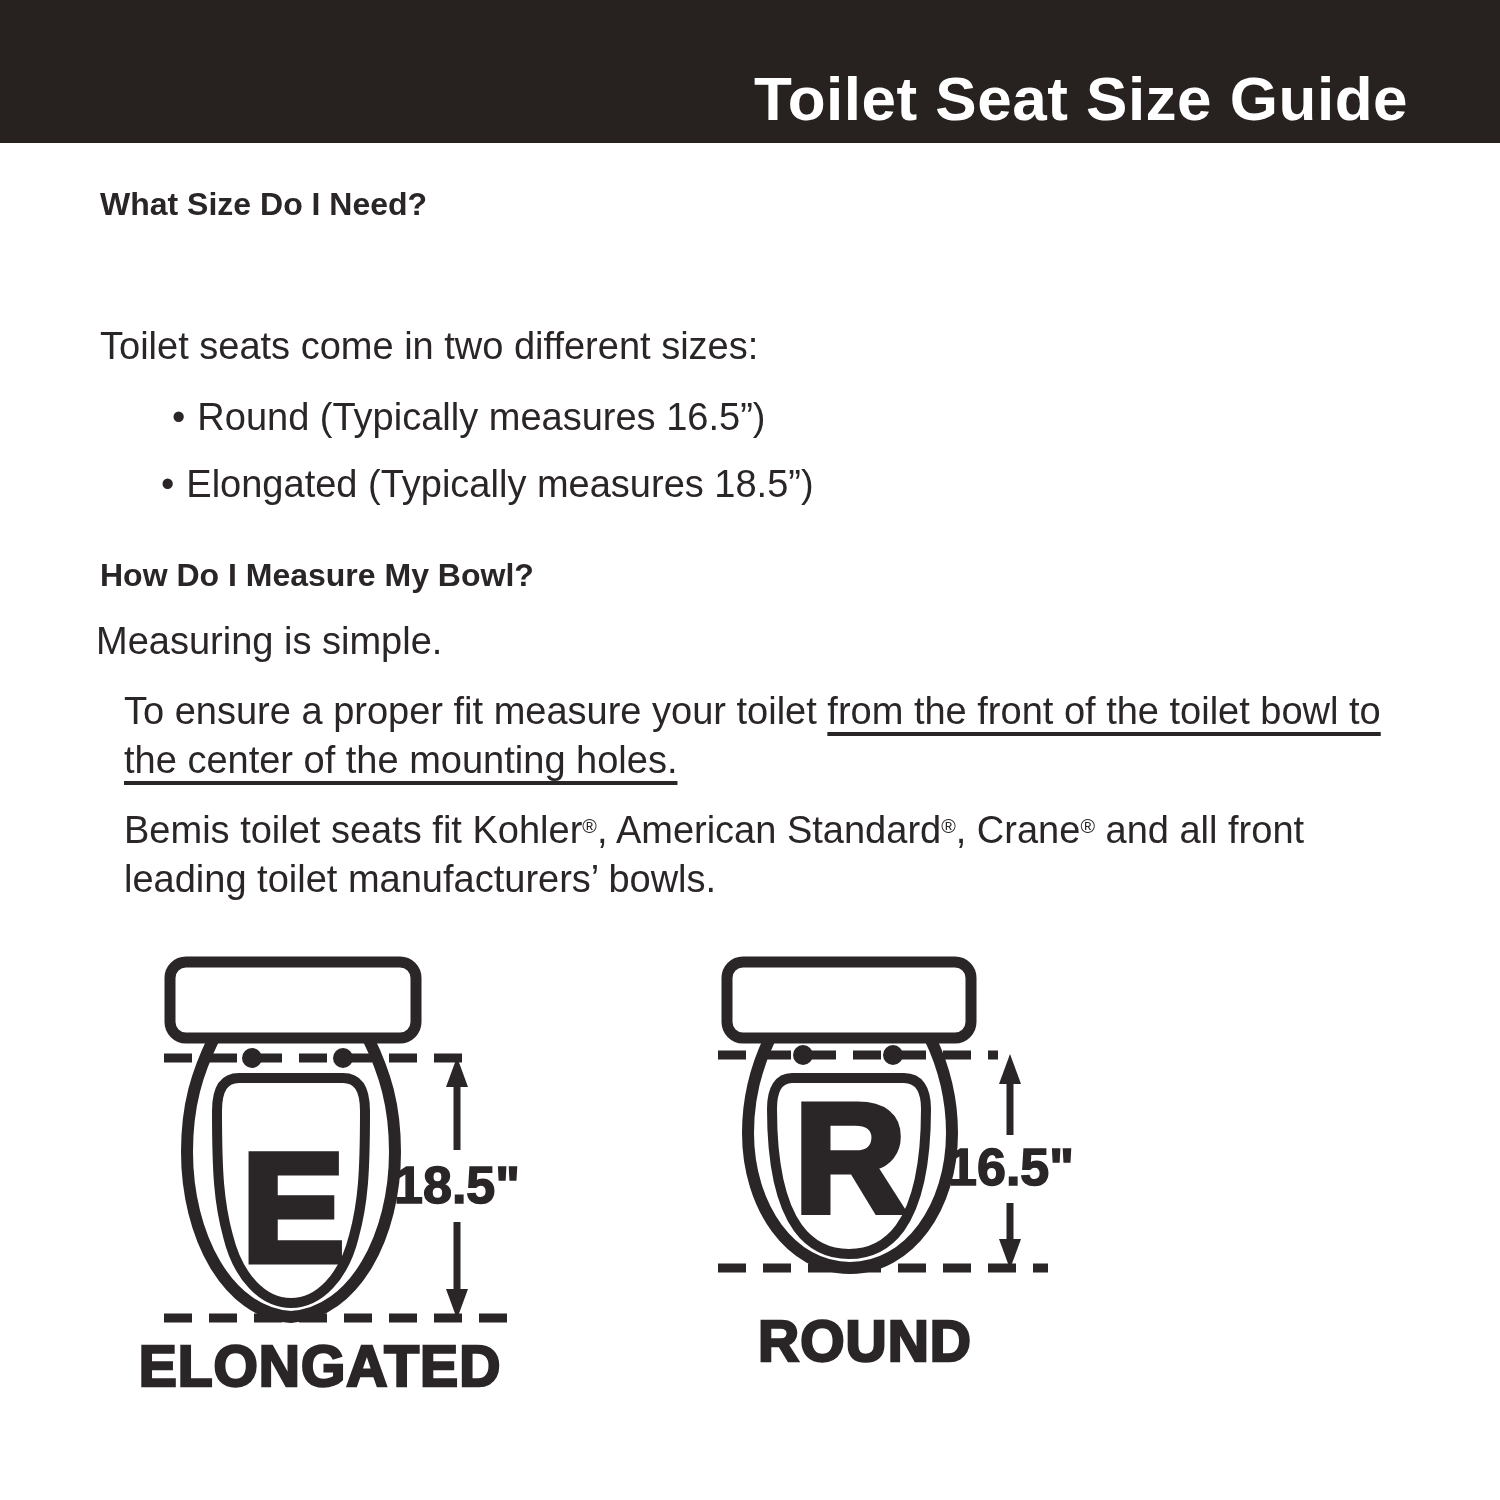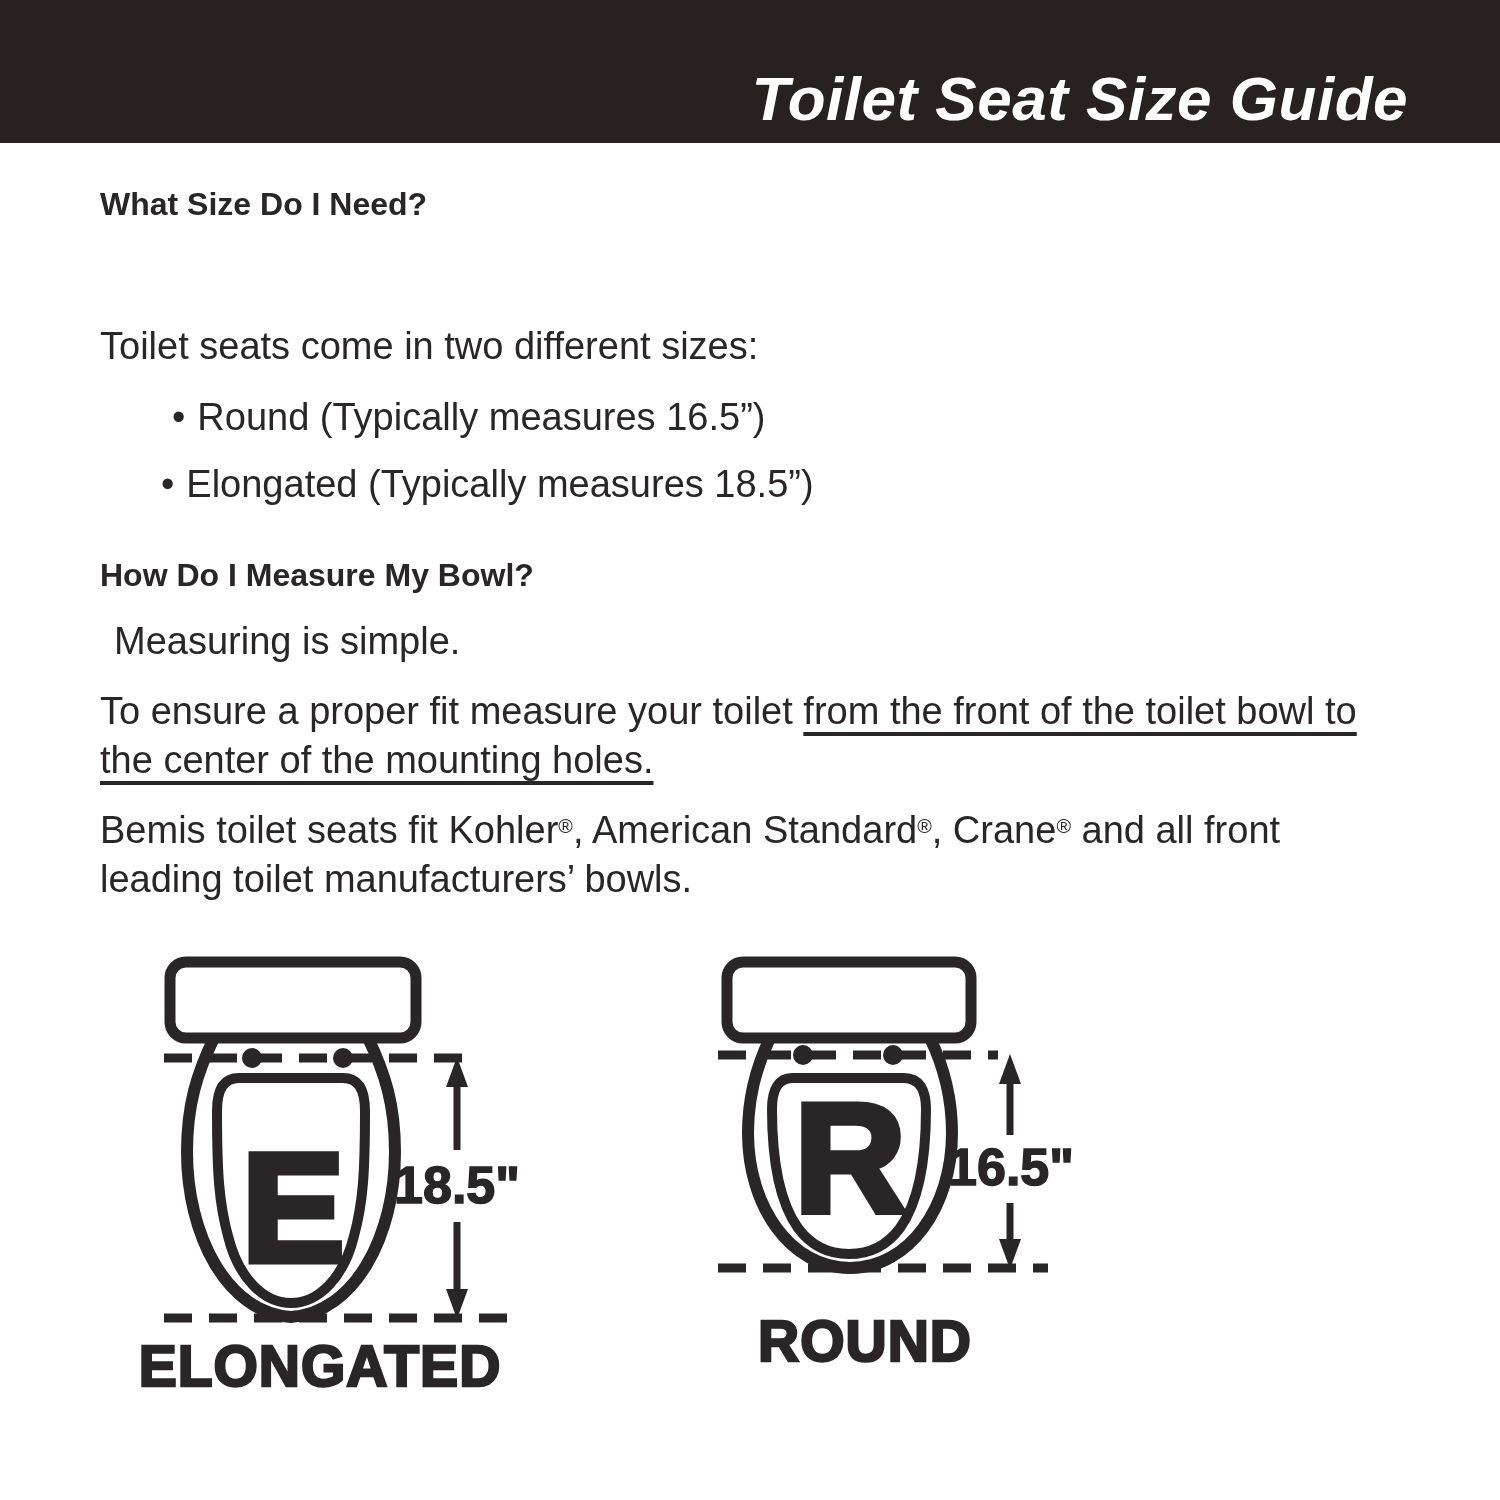--- a/index.html
+++ b/index.html
@@ -8,25 +8,25 @@
     overflow:hidden;color:#2a2527;
     font-family:"Liberation Sans","DejaVu Sans",sans-serif;
   }
   .abs{position:absolute;white-space:nowrap;}
   .header-bar{
     position:absolute;left:0;top:0;width:1500px;height:143px;
     background:#272120;
   }
   .title{
     position:absolute;right:92px;top:63px;white-space:nowrap;
-    font-size:62px;font-weight:bold;color:#ffffff;letter-spacing:.5px;font-style:italic;
+    font-size:62px;font-weight:bold;color:#ffffff;letter-spacing:.5px;
   }
   .h{font-size:32px;font-weight:bold;}
   .body{font-size:38px;}
-  .para{line-height:49px;}
+  .para{line-height:49px;margin-left:24px;}
   .u{
     text-decoration:underline;
     text-decoration-thickness:4px;
     text-underline-offset:8px;
   }
   .reg{font-size:0.52em;vertical-align:0.5em;}
   .bullet{display:inline-block;margin-right:12px;}
   
   .diagram{position:absolute;width:560px;height:470px;}
   .diagram svg{position:absolute;left:0;top:0;}
@@ -62,21 +62,21 @@
   <div class="abs body" style="left:100px;top:325px">Toilet seats come in two different sizes:</div>
 
   <div class="abs body" style="left:172px;top:396px">
     <span class="bullet">•</span><span>Round (Typically measures 16.5”)</span>
   </div>
   <div class="abs body" style="left:161px;top:463px">
     <span class="bullet">•</span><span>Elongated (Typically measures 18.5”)</span>
   </div>
 
   <div class="abs h" style="left:100px;top:557px">How Do I Measure My Bowl?</div>
-  <div class="abs body" style="left:114px;top:620px">Measuring is simple.</div>
+  <div class="abs body" style="left:96px;top:620px">Measuring is simple.</div>
 
   <div class="abs body para" style="left:100px;top:687px">
     <div><span>To ensure a proper fit measure your toilet </span><span class="u">from the front of the toilet bowl to</span></div>
     <div><span class="u">the center of the mounting holes.</span></div>
   </div>
 
   <div class="abs body para" style="left:100px;top:802px">
     <div><span>Bemis toilet seats fit Kohler</span><span class="reg">®</span><span>, American Standard</span><span class="reg">®</span><span>, Crane</span><span class="reg">®</span><span> and all front</span></div>
     <div>leading toilet manufacturers’ bowls.</div>
   </div>

